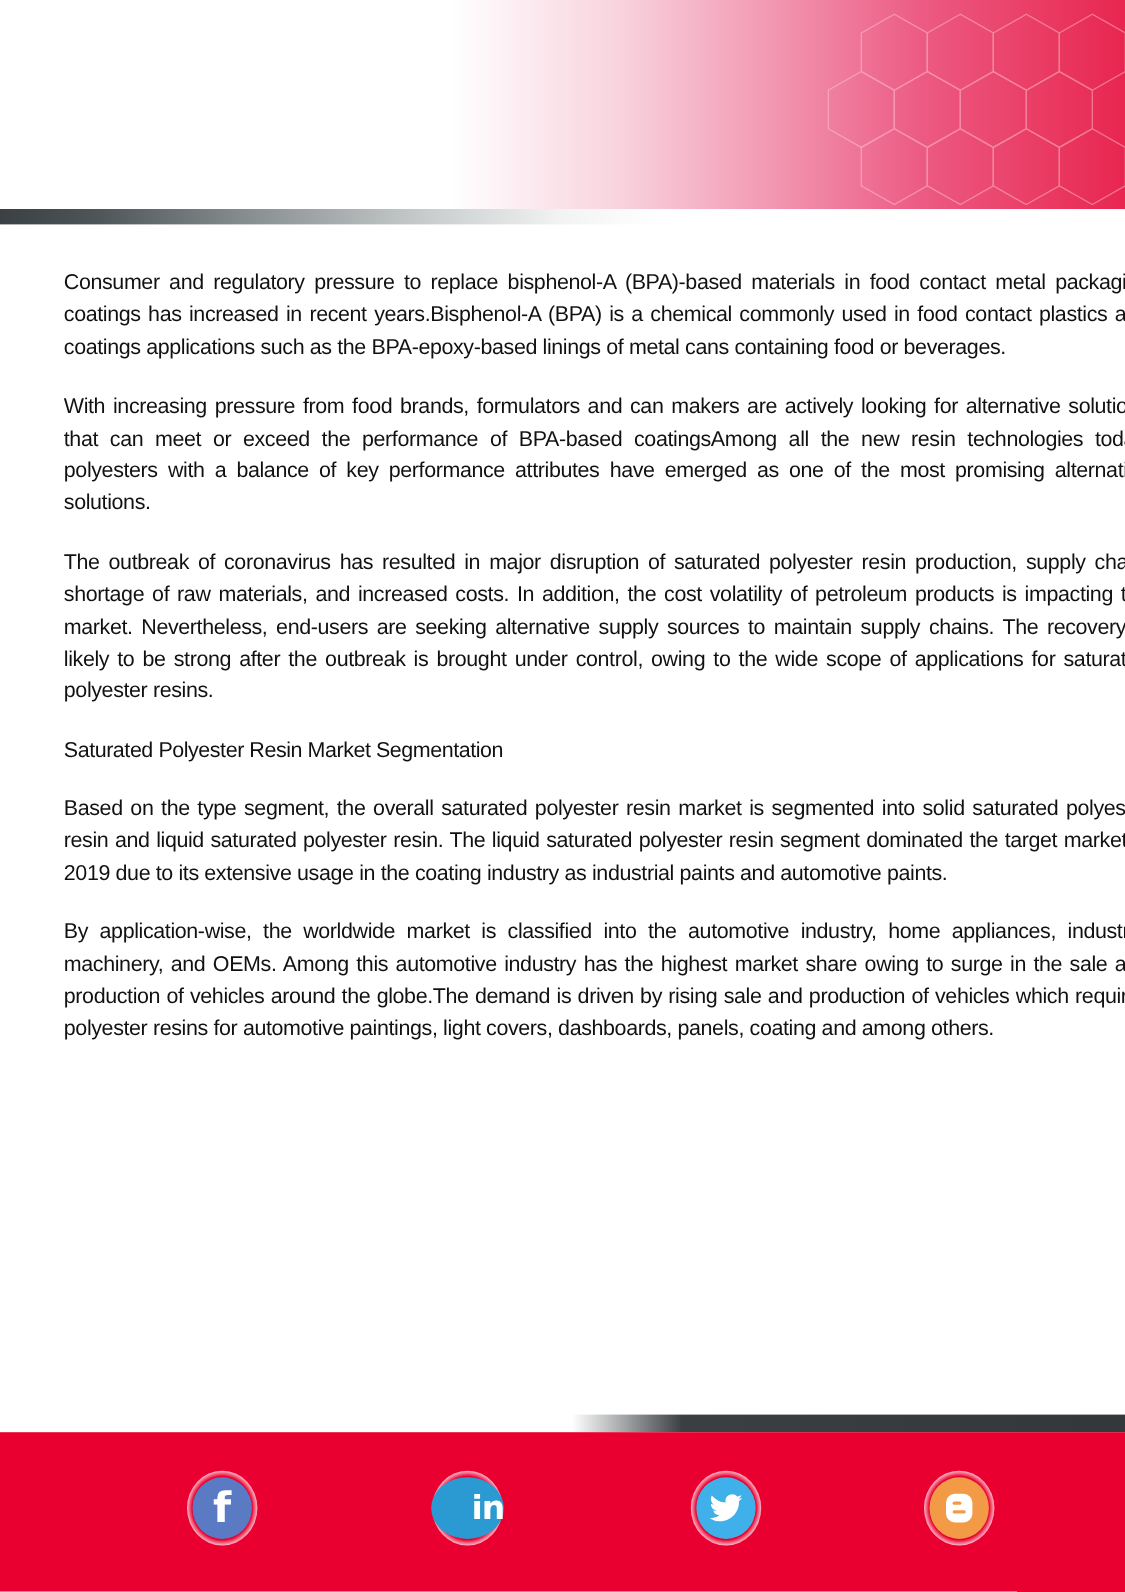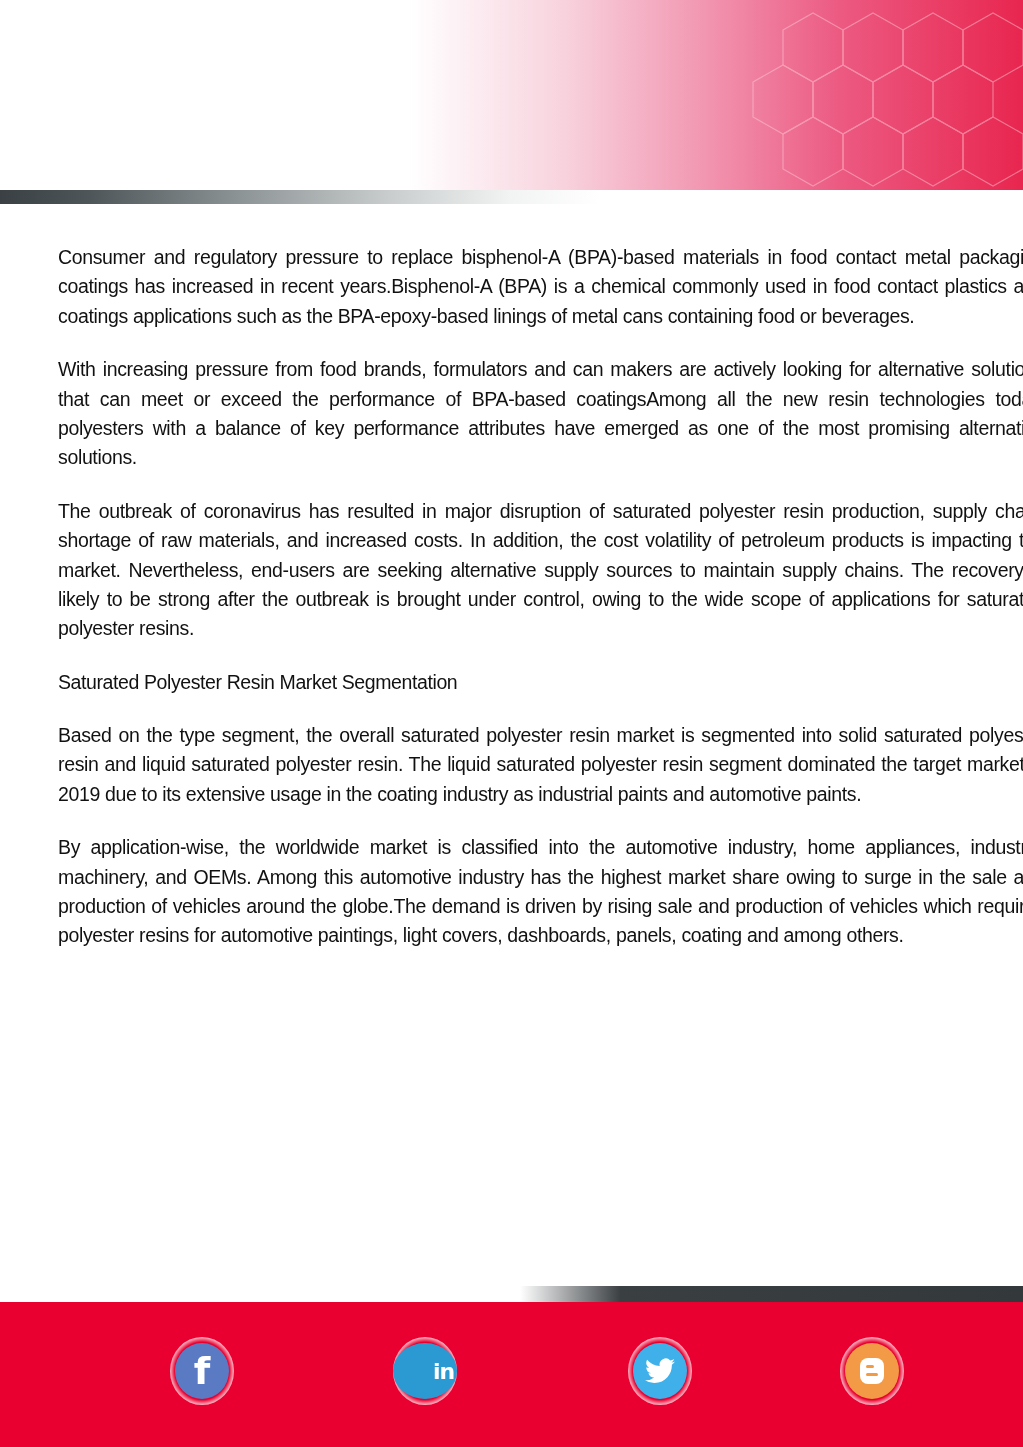--- a/index.html
+++ b/index.html
@@ -51,21 +51,21 @@
     background: radial-gradient(ellipse at center, rgba(255,255,255,0) 60%, rgba(255,230,235,0.9) 72%, rgba(200,40,70,0.6) 100%);
     display: flex; align-items: center; justify-content: center;
     cursor: pointer;
   }
   .social .disc {
     width: 54px; height: 56px; border-radius: 50%;
     display: flex; align-items: center; justify-content: center;
     color: #fff; font-weight: bold; font-family: "DejaVu Sans", sans-serif;
   }
   .social.fb { left: 170px; } .social.fb .disc { background: #5b7ac4; font-size: 38px; }
-  .social.li { left: 393px; } .social.li .disc { background: #2b9ad2; font-size: 22px; letter-spacing: -1px; padding-left: 37px; }
+  .social.li { left: 393px; } .social.li .disc { background: #2b9ad2; font-size: 30px; letter-spacing: -1px; padding-left: 37px; }
   .social.tw { left: 628px; } .social.tw .disc { background: #3fb0ea; }
   .social.bl { left: 840px; } .social.bl .disc { background: #f29a45; }
 </style>
 </head>
 <body>
 
 <div class="header">
   <svg class="hex" viewBox="0 0 300 190">
     <g fill="none" stroke="#ffd0dc" stroke-width="1.2">
       <path d="M60,30 l30,-17 l30,17 l0,35 l-30,17 l-30,-17z"></path>

